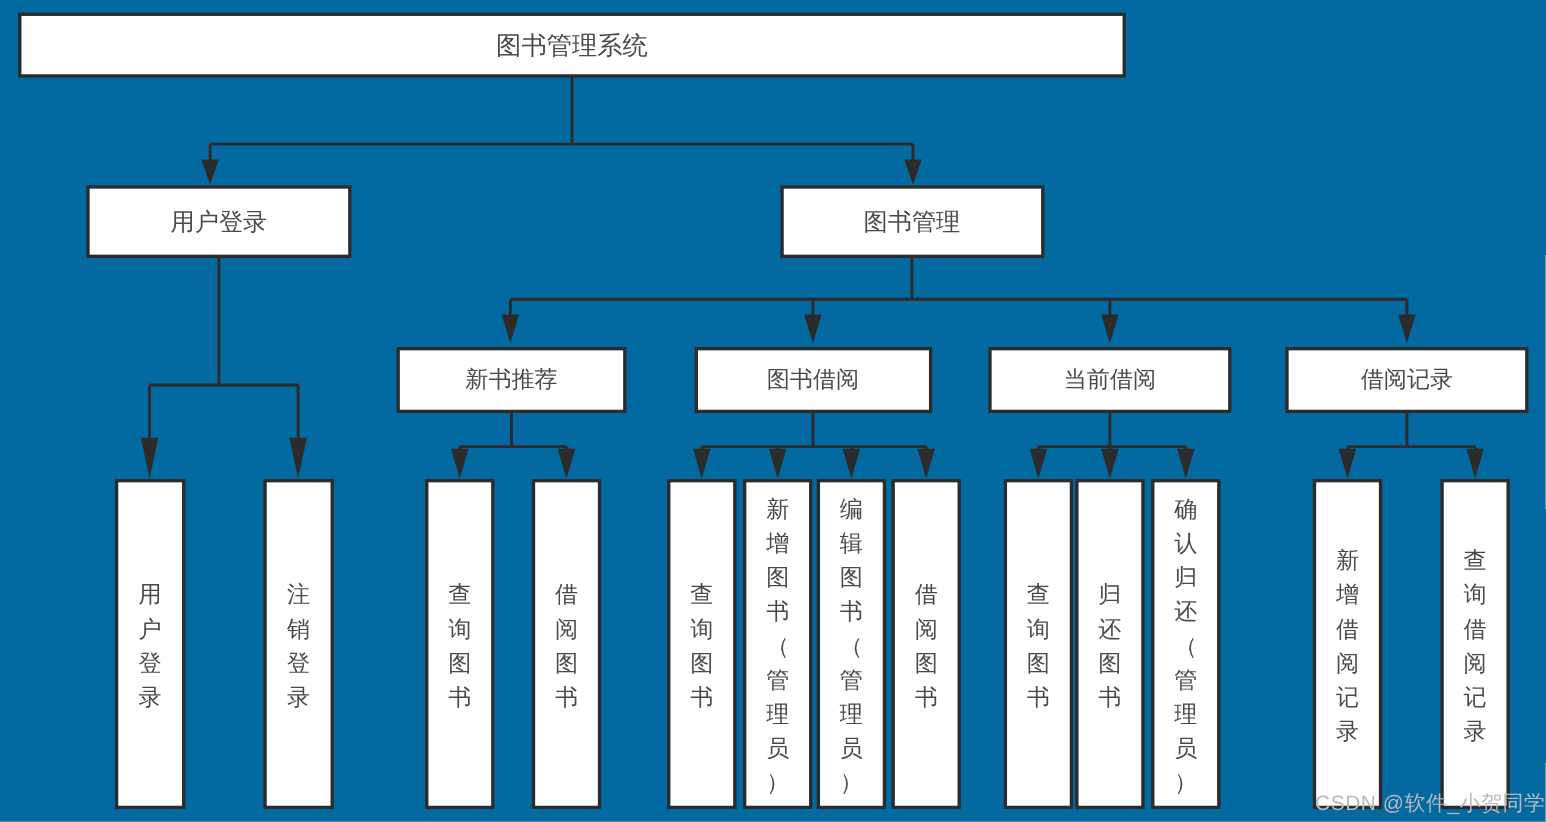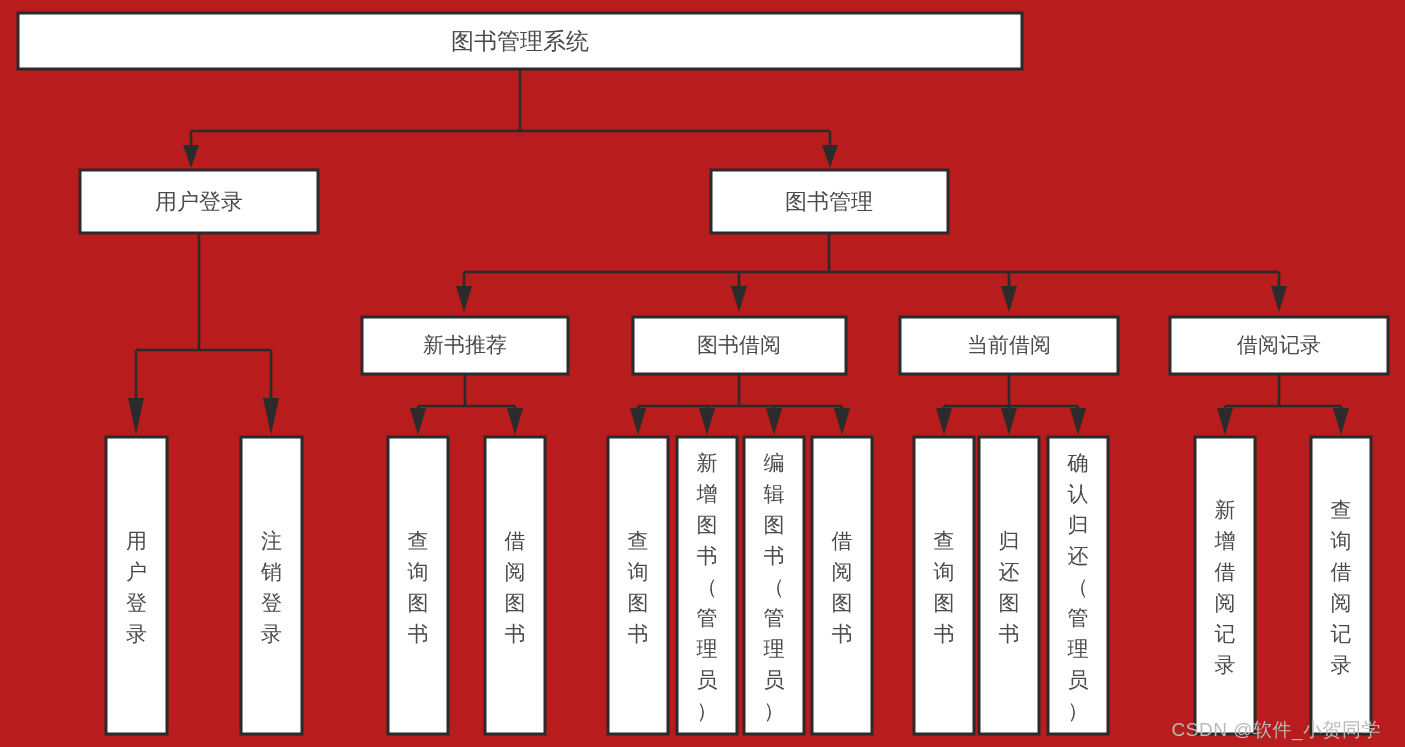--- a/index.html
+++ b/index.html
@@ -1,21 +1,21 @@
 <!DOCTYPE html>
 <html><head>
 <meta charset="utf-8">
 <style>
   html,body{margin:0;padding:0;background:#ffffff;}
   body{
     width:1405px;height:747px;
     font-family:"Liberation Sans","DejaVu Sans",sans-serif;
     overflow:hidden;
   }
-  #diagram-root{position:relative;width:1405px;height:747px;background:#b91c1c;}
+  #diagram-root{position:relative;width:1405px;height:747px;background:#0369a1;}
   svg#flow{position:absolute;top:0;left:0;width:1405px;height:747px;display:block;}
 
   .node-rect{fill:#ffffff;stroke:#2b2b2b;stroke-width:3;}
   .conn{stroke:#2b2b2b;stroke-width:2.6;fill:none;stroke-linecap:butt;}
   .arrow-head{fill:#2b2b2b;stroke:none;}
 
   .node-label{
     font-family:"Liberation Sans","DejaVu Sans",sans-serif;
     fill:#4a4a4a;
     font-size:22px;
@@ -26,21 +26,21 @@
   .node-label.lvl1{font-size:22px;}
   .node-label.lvl2{font-size:21px;}
   .leaf-label{
     font-family:"Liberation Sans","DejaVu Sans",sans-serif;
     fill:#4a4a4a;
     font-size:21px;
     text-anchor:middle;
   }
   .watermark{
     position:absolute;
-    right:24px;bottom:4px;
+    right:0;bottom:4px;
     font-family:"Liberation Sans","DejaVu Sans",sans-serif;
     font-size:19px;
     color:#b9b9b9;
     white-space:nowrap;
     letter-spacing:0.5px;
   }
 </style>
 </head>
 <body>
 

